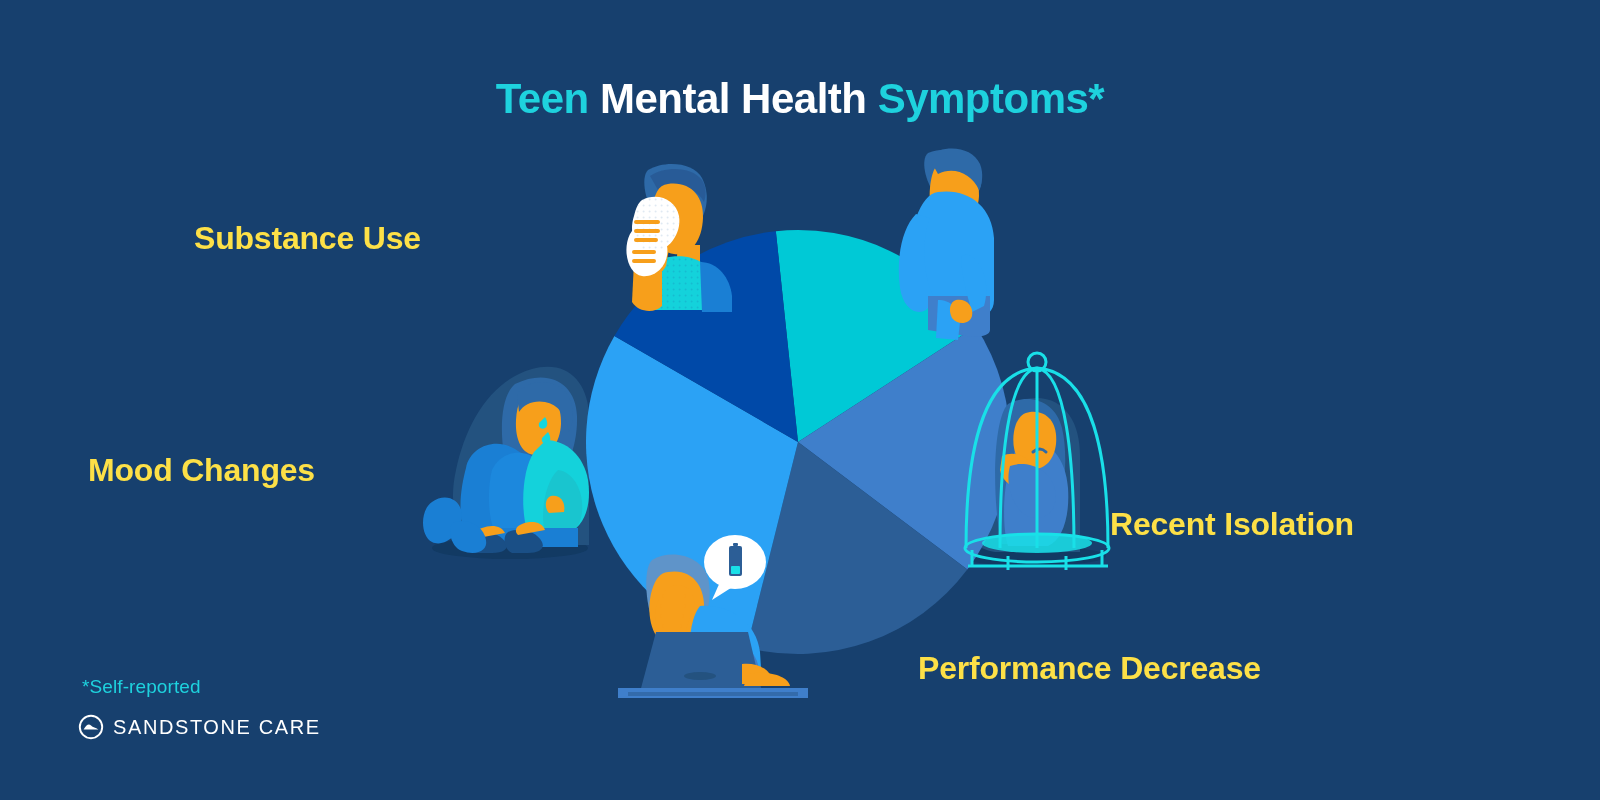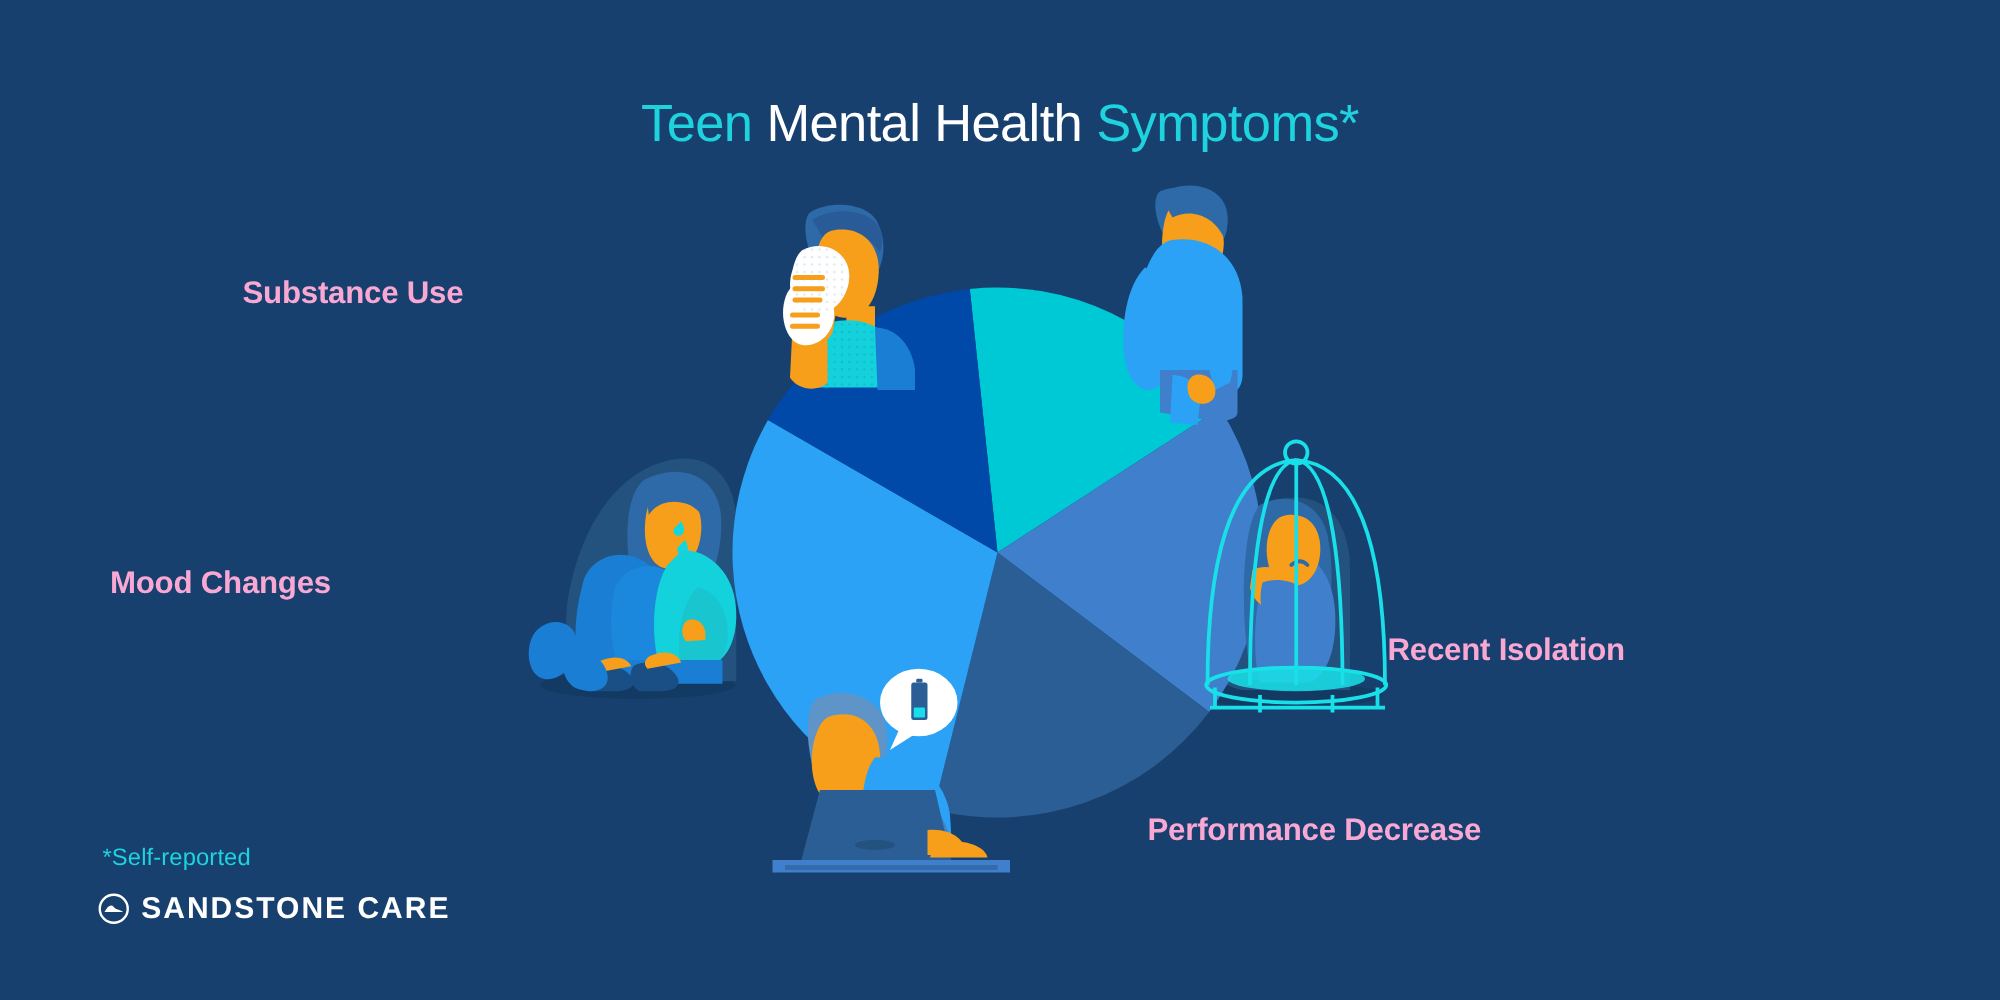--- a/index.html
+++ b/index.html
@@ -9,32 +9,32 @@
     background:#17406e;
     font-family:"Liberation Sans", sans-serif;
     position:relative;
   }
   #stage{position:absolute;inset:0;width:1600px;height:800px;}
 
   
   .title{
     position:absolute;left:0;top:78px;width:1600px;
     text-align:center;
-    font-size:42px;font-weight:normal;letter-spacing:-0.5px;
+    font-size:42px;font-weight:bold;letter-spacing:-0.5px;
     line-height:1;
     white-space:nowrap;
   }
   .title .w-cyan{color:#1ED2DE;}
   .title .w-white{color:#FFFFFF;}
 
   
   .lab{
     position:absolute;
-    color:#f9a8d4;
-    font-size:25px;
+    color:#fde047;
+    font-size:32px;
     font-weight:bold;
     letter-spacing:-0.2px;
     white-space:nowrap;
     line-height:1;
   }
   .lab-substance{left:194px;top:222px;}
   .lab-loss{left:1085px;top:229px;}
   .lab-mood{left:88px;top:454px;}
   .lab-isolation{left:1110px;top:468px;margin-top:40px;}
   .lab-performance{left:918px;top:652px;}
@@ -43,21 +43,21 @@
   .footnote{
     position:absolute;left:82px;top:677px;
     color:#1ED2DE;font-size:19px;font-weight:normal;
     letter-spacing:0.1px;white-space:nowrap;line-height:1;
   }
   .brand{
     position:absolute;left:78px;top:714px;
     display:flex;align-items:center;gap:9px;
   }
   .brand-name{
-    color:#FFFFFF;font-size:24px;font-weight:bold;
+    color:#FFFFFF;font-size:20px;font-weight:normal;
     letter-spacing:1.6px;white-space:nowrap;line-height:1;
   }
 
   
   .art{position:absolute;left:0;top:0;width:1600px;height:800px;pointer-events:none;}
 </style>
 </head>
 <body>
 
 <div id="stage">

